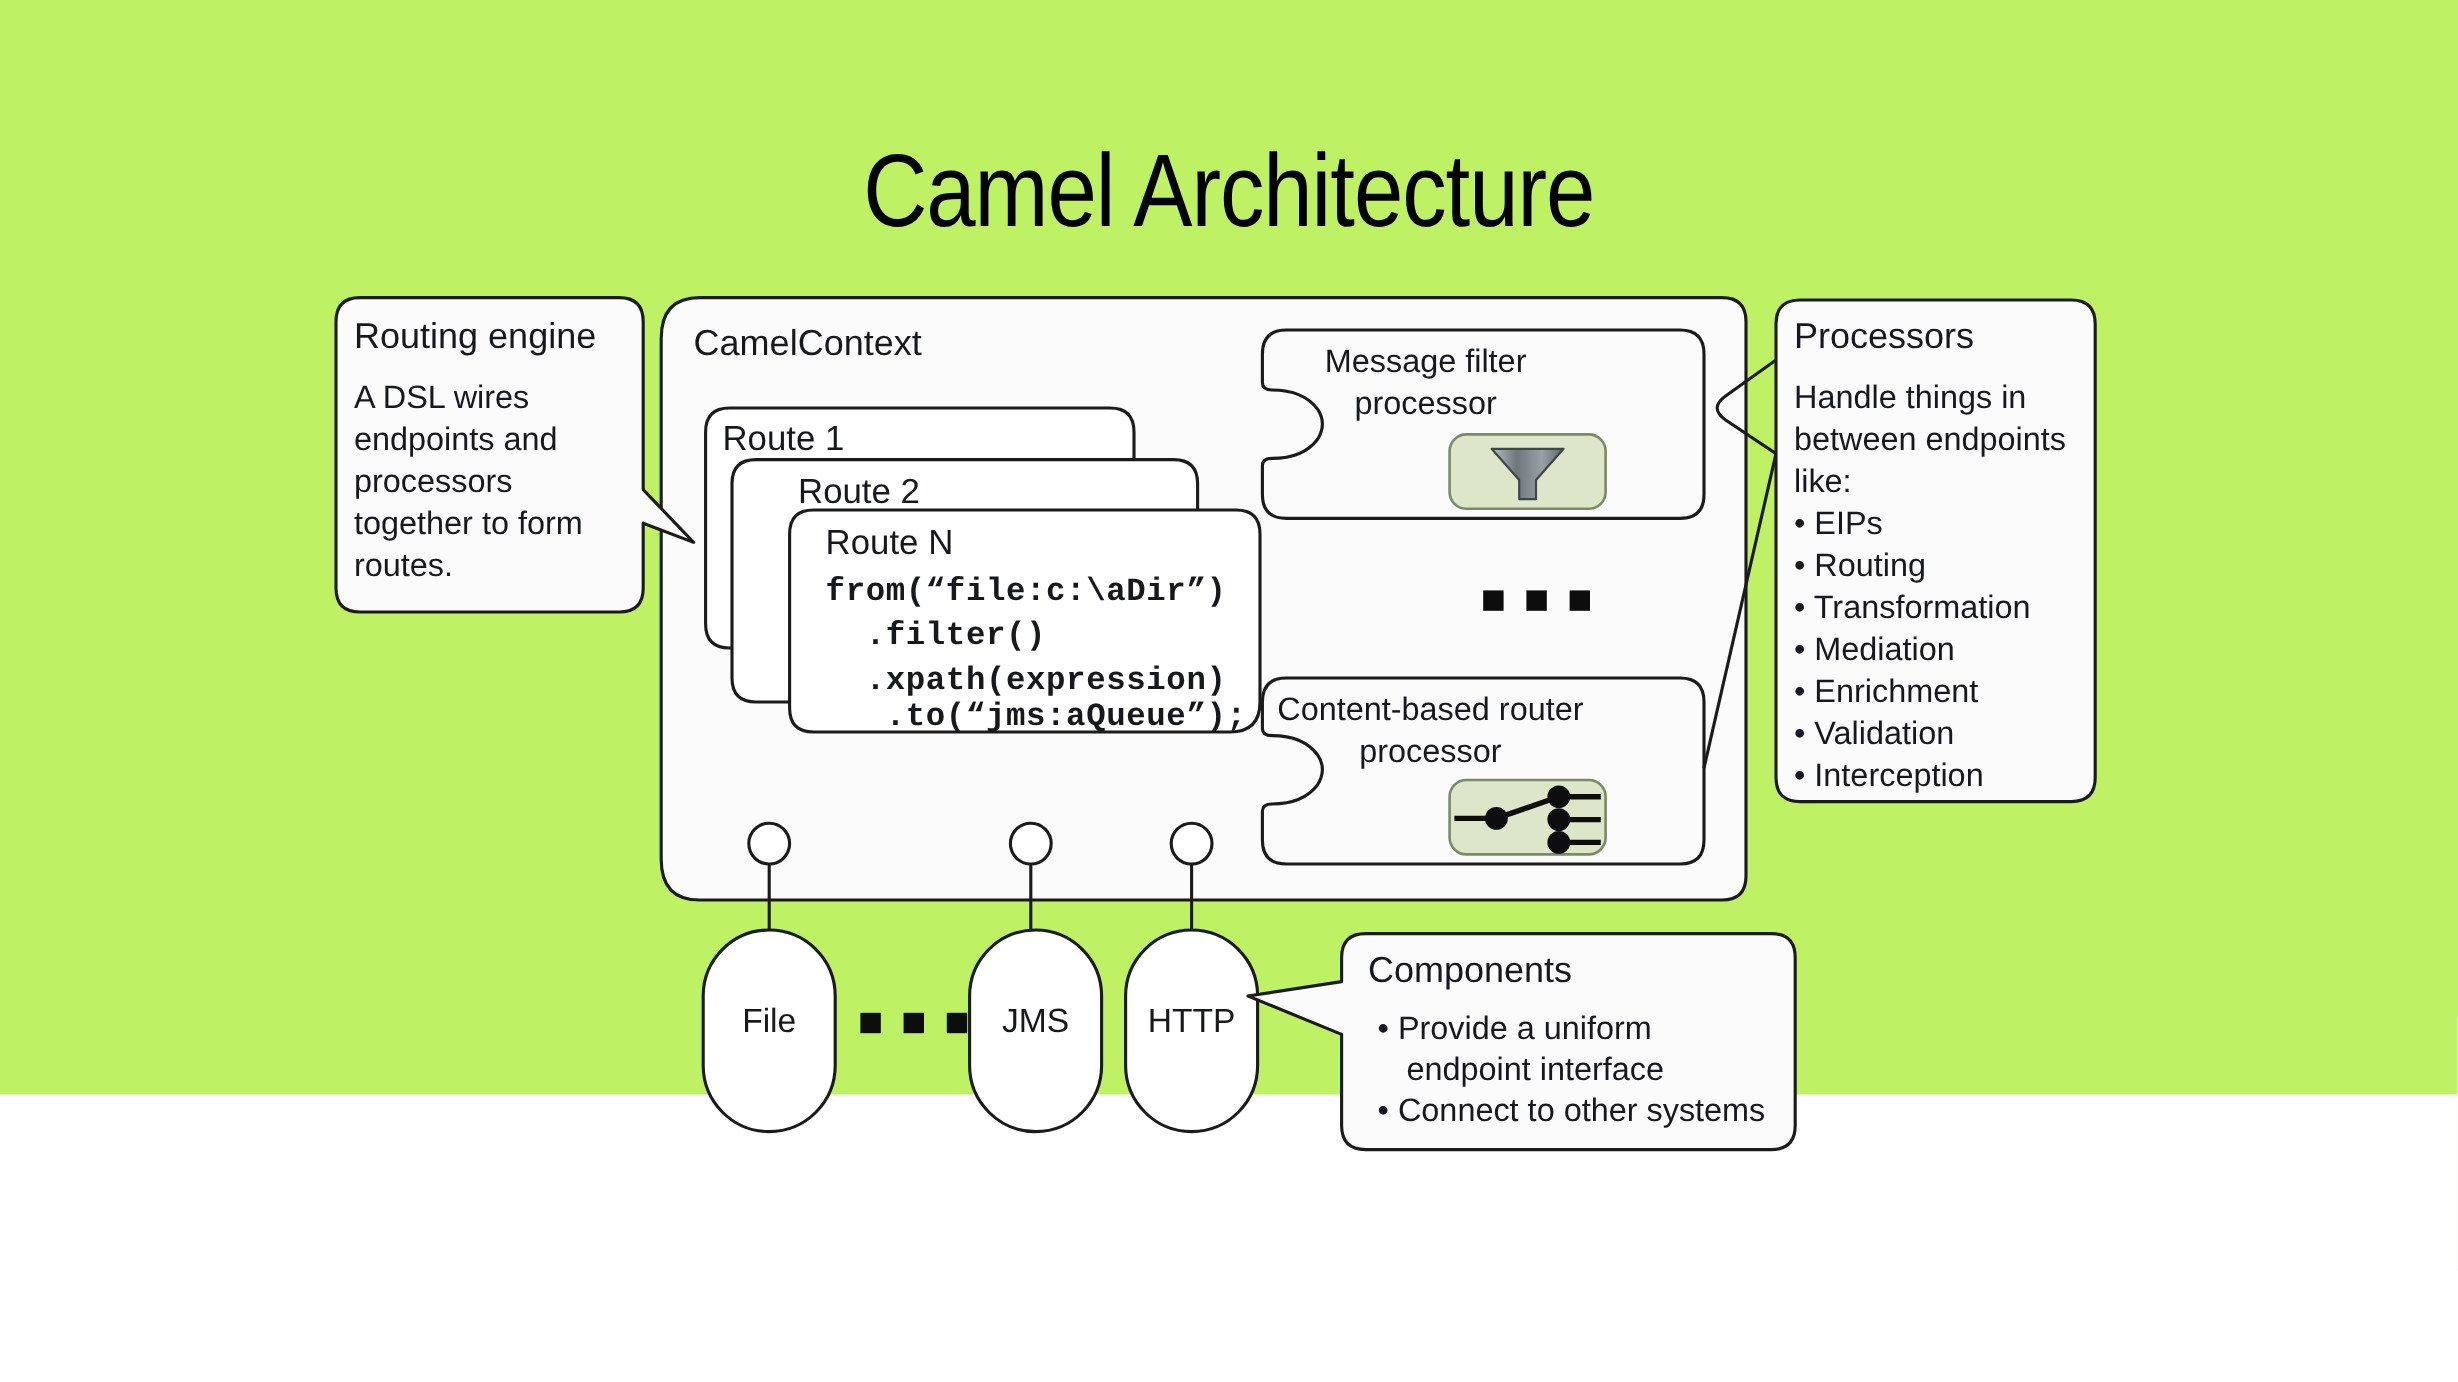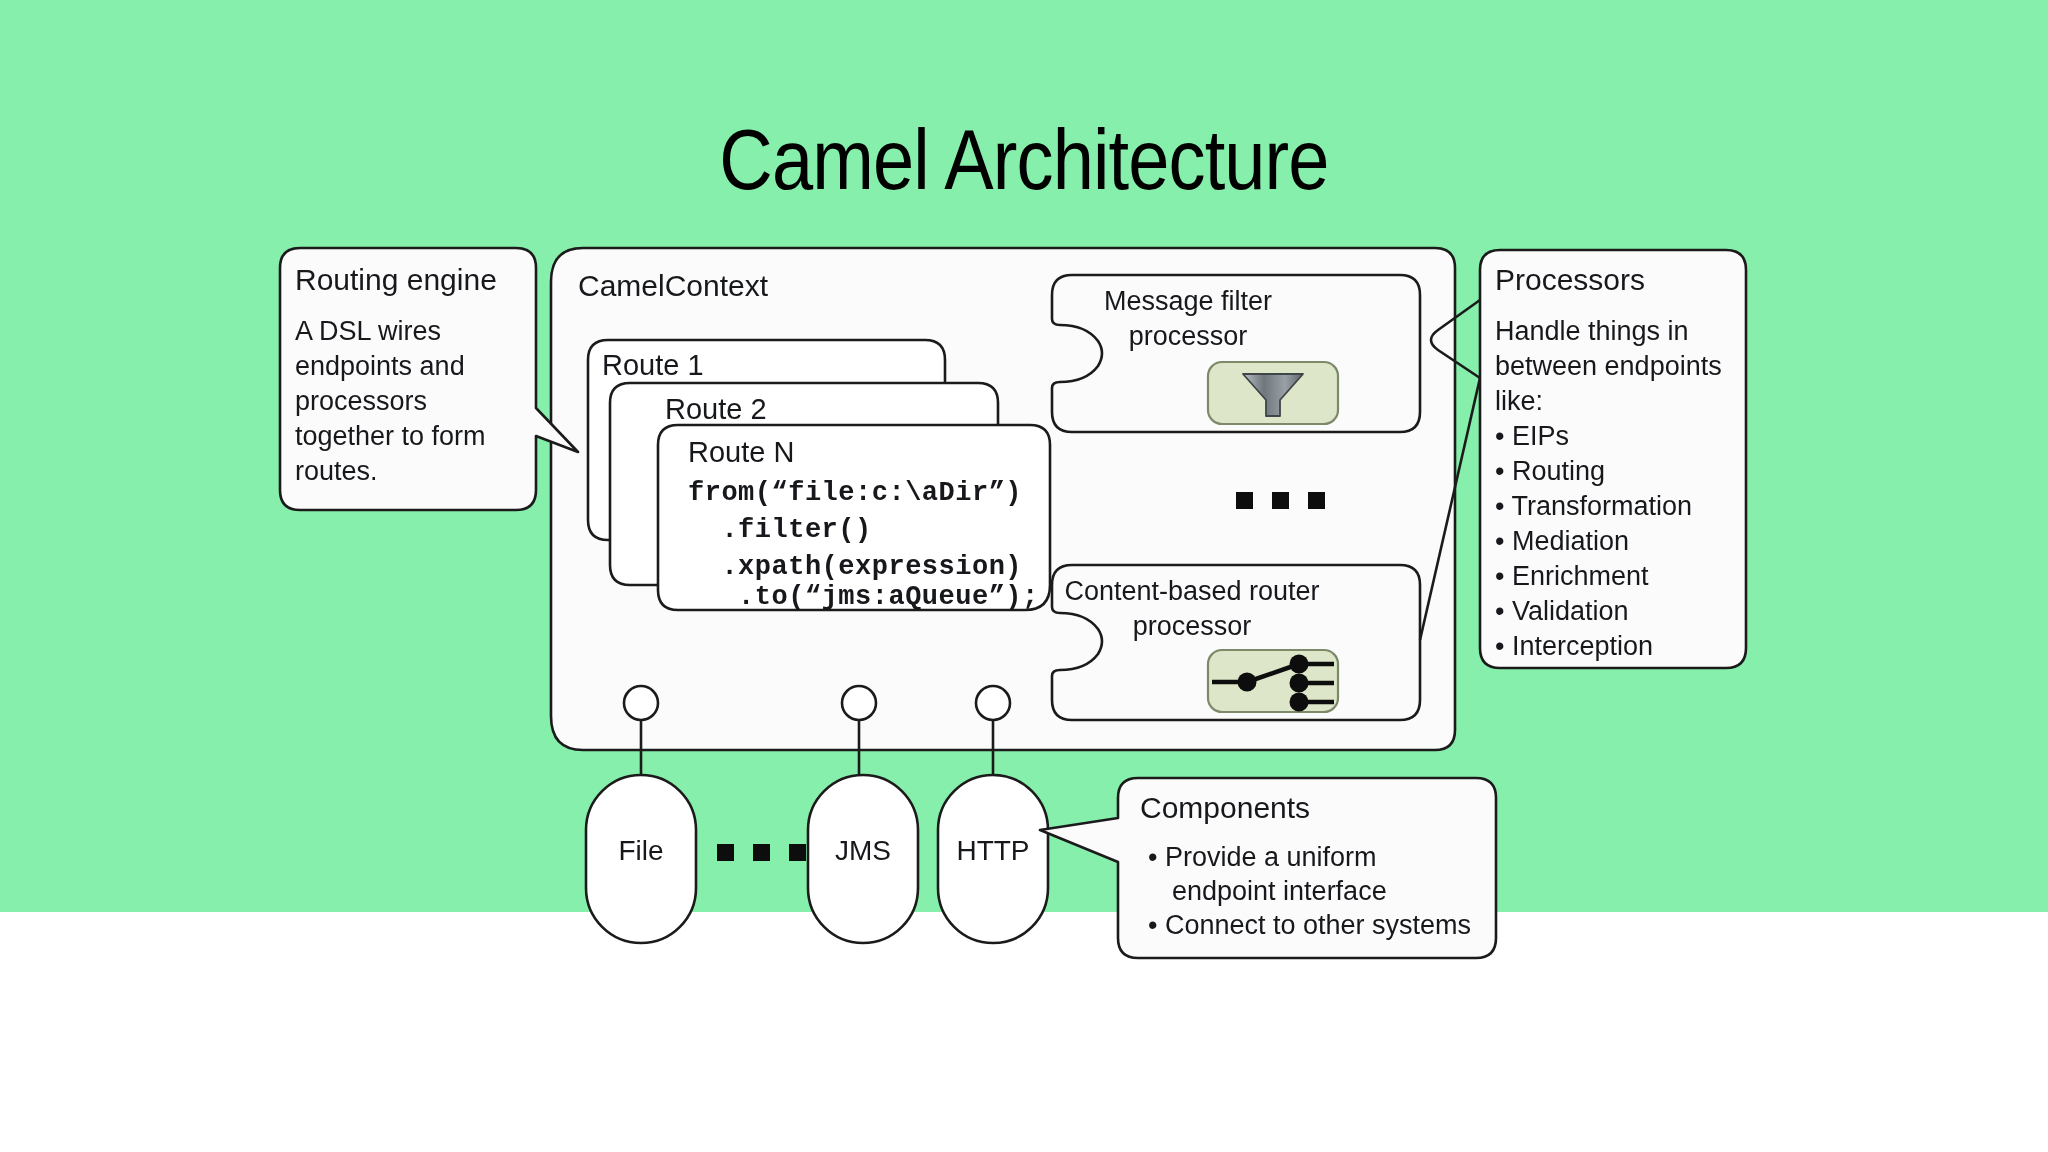--- a/index.html
+++ b/index.html
@@ -11,21 +11,21 @@
     width: 2048px;
     height: 1152px;
     overflow: hidden;
     font-family: "Liberation Sans", sans-serif;
     color: #000000;
   }
   #stage {
     position: relative;
     width: 2048px;
     height: 912px;
-    background: #86efac;
+    background: #bef264;
   }
   #page-title {
     position: absolute;
     left: 0;
     top: 110px;
     width: 2048px;
     text-align: center;
     font-size: 86px;
     font-weight: 400;
     letter-spacing: -1px;

